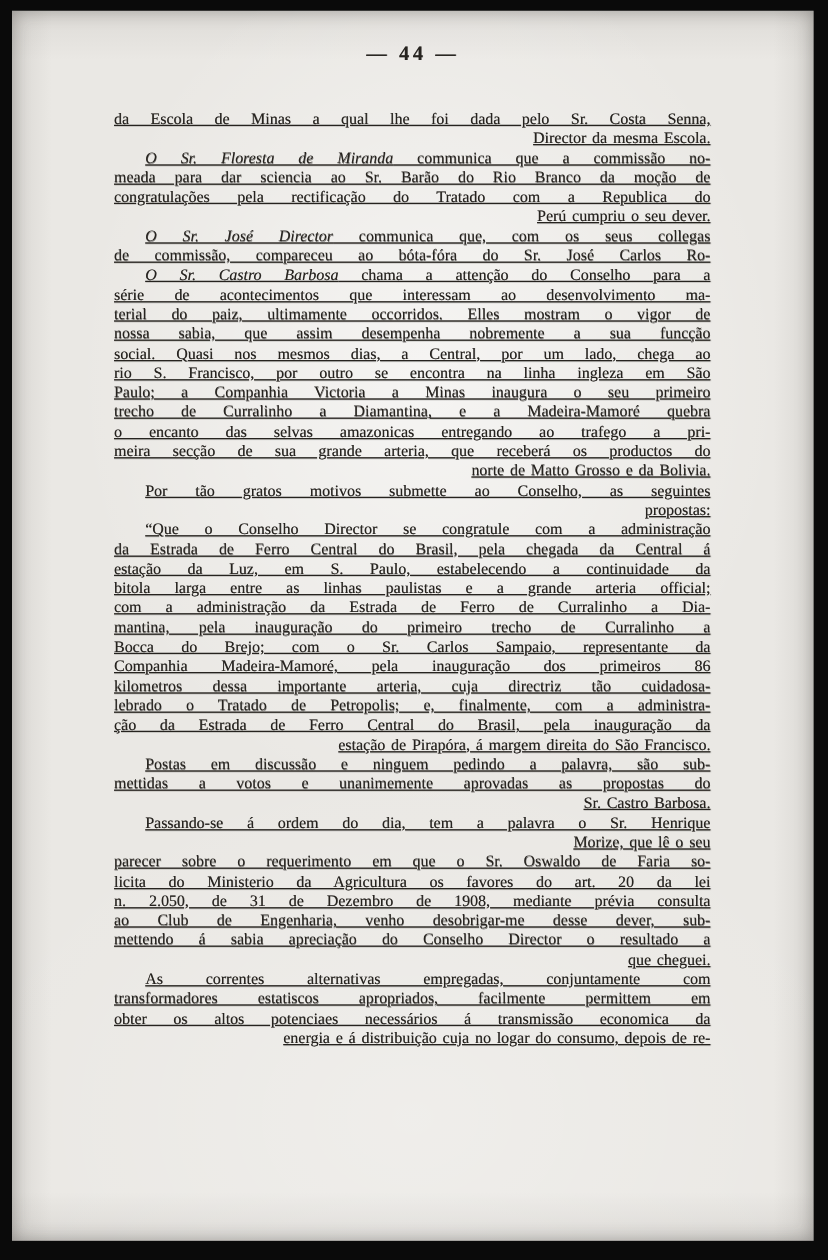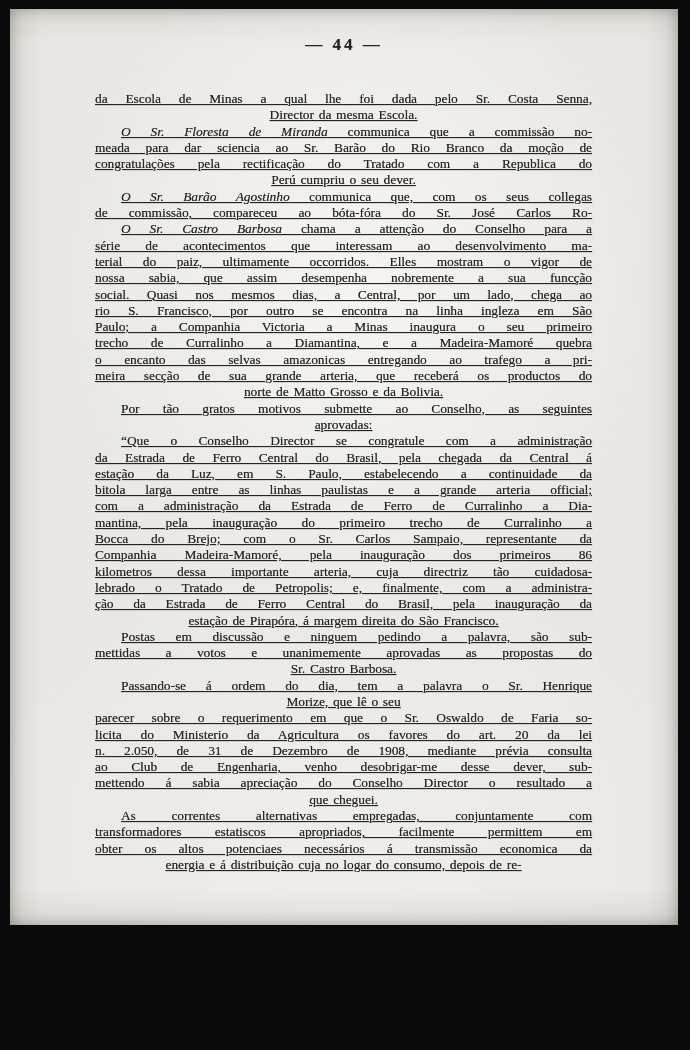--- a/index.html
+++ b/index.html
@@ -8,21 +8,21 @@
   body {
     width: 690px; height: 1050px;
     background: var(--frame, #0a0a0a);
     position: relative;
     overflow: hidden;
     font-family: "Liberation Serif", serif;
   }
   .paper {
     position: absolute;
     left: 10px; top: 9px;
-    width: 668px; height: 916px;
+    width: 668px; height: 1025px;
     background-color: var(--paper, #eaе8e4);
     background-color: var(--paper, #eae8e4);
     background-image:
       radial-gradient(ellipse 420px 520px at 52% 30%, rgba(255,255,255,0.55), rgba(255,255,255,0) 70%),
       radial-gradient(ellipse 500px 400px at 50% 90%, rgba(255,255,255,0.25), rgba(255,255,255,0) 75%),
       linear-gradient(90deg, rgba(70,65,60,0.10), rgba(70,65,60,0) 5%, rgba(70,65,60,0) 95%, rgba(70,65,60,0.10)),
       linear-gradient(180deg, rgba(70,65,60,0.08), rgba(70,65,60,0) 4%, rgba(70,65,60,0) 96%, rgba(70,65,60,0.10));
     box-shadow: inset 0 0 14px rgba(40,38,35,0.35);
     color: var(--ink, #26231f);
   }
@@ -38,21 +38,21 @@
   .text-body {
     margin: 36px 86px 0 85px;
     font-size: 13.3px;
     line-height: 16.3px;
     word-spacing: 1.5px;
     text-shadow: 0.25px 0.25px 0.35px rgba(30,28,25,0.55);
   }
   .para { margin: 0; }
   .line { white-space: normal; text-decoration: underline; }
   .just { text-align: justify; text-align-last: justify; text-justify: inter-word; }
-  .last { text-align: center; }
+  .last { text-align: right; }
   .indent { text-indent: 26px; }
   .it { font-style: italic; }
   .heading {
     margin: 15px 0 12px 0;
     text-align: center;
   }
   .hline {
     font-size: 10.8px;
     line-height: 22px;
     letter-spacing: 0.7px;
@@ -71,39 +71,39 @@
         <div class="line just"><span>da Escola de Minas a qual lhe foi dada pelo Sr. Costa Senna,</span></div>
         <div class="line last"><span>Director da mesma Escola.</span></div>
       </div>
       <div class="para">
         <div class="line just indent"><span class="it">O Sr. Floresta de Miranda</span><span> communica que a commissão no-</span></div>
         <div class="line just"><span>meada para dar sciencia ao Sr. Barão do Rio Branco da moção de</span></div>
         <div class="line just"><span>congratulações pela rectificação do Tratado com a Republica do</span></div>
         <div class="line last"><span>Perú cumpriu o seu dever.</span></div>
       </div>
       <div class="para">
-        <div class="line just indent"><span class="it">O Sr. Barão Agostinho</span><span> communica que, com os seus collegas</span></div>
+        <div class="line just indent"><span class="it">O Sr. José Director</span><span> communica que, com os seus collegas</span></div>
         <div class="line just"><span>de commissão, compareceu ao bóta-fóra do Sr. José Carlos Ro-</span></div>
       </div>
       <div class="para">
         <div class="line just indent"><span class="it">O Sr. Castro Barbosa</span><span> chama a attenção do Conselho para a</span></div>
         <div class="line just"><span>série de acontecimentos que interessam ao desenvolvimento ma-</span></div>
         <div class="line just"><span>terial do paiz, ultimamente occorridos. Elles mostram o vigor de</span></div>
         <div class="line just"><span>nossa sabia, que assim desempenha nobremente a sua funcção</span></div>
         <div class="line just"><span>social. Quasi nos mesmos dias, a Central, por um lado, chega ao</span></div>
         <div class="line just"><span>rio S. Francisco, por outro se encontra na linha ingleza em São</span></div>
         <div class="line just"><span>Paulo; a Companhia Victoria a Minas inaugura o seu primeiro</span></div>
         <div class="line just"><span>trecho de Curralinho a Diamantina, e a Madeira-Mamoré quebra</span></div>
         <div class="line just"><span>o encanto das selvas amazonicas entregando ao trafego a pri-</span></div>
         <div class="line just"><span>meira secção de sua grande arteria, que receberá os productos do</span></div>
         <div class="line last"><span>norte de Matto Grosso e da Bolivia.</span></div>
       </div>
       <div class="para">
         <div class="line just indent"><span>Por tão gratos motivos submette ao Conselho, as seguintes</span></div>
-        <div class="line last"><span>aprovadas:</span></div>
+        <div class="line last"><span>propostas:</span></div>
       </div>
       <div class="para">
         <div class="line just indent"><span>“Que o Conselho Director se congratule com a administração</span></div>
         <div class="line just"><span>da Estrada de Ferro Central do Brasil, pela chegada da Central á</span></div>
         <div class="line just"><span>estação da Luz, em S. Paulo, estabelecendo a continuidade da</span></div>
         <div class="line just"><span>bitola larga entre as linhas paulistas e a grande arteria official;</span></div>
         <div class="line just"><span>com a administração da Estrada de Ferro de Curralinho a Dia-</span></div>
         <div class="line just"><span>mantina, pela inauguração do primeiro trecho de Curralinho a</span></div>
         <div class="line just"><span>Bocca do Brejo; com o Sr. Carlos Sampaio, representante da</span></div>
         <div class="line just"><span>Companhia Madeira-Mamoré, pela inauguração dos primeiros 86</span></div>

